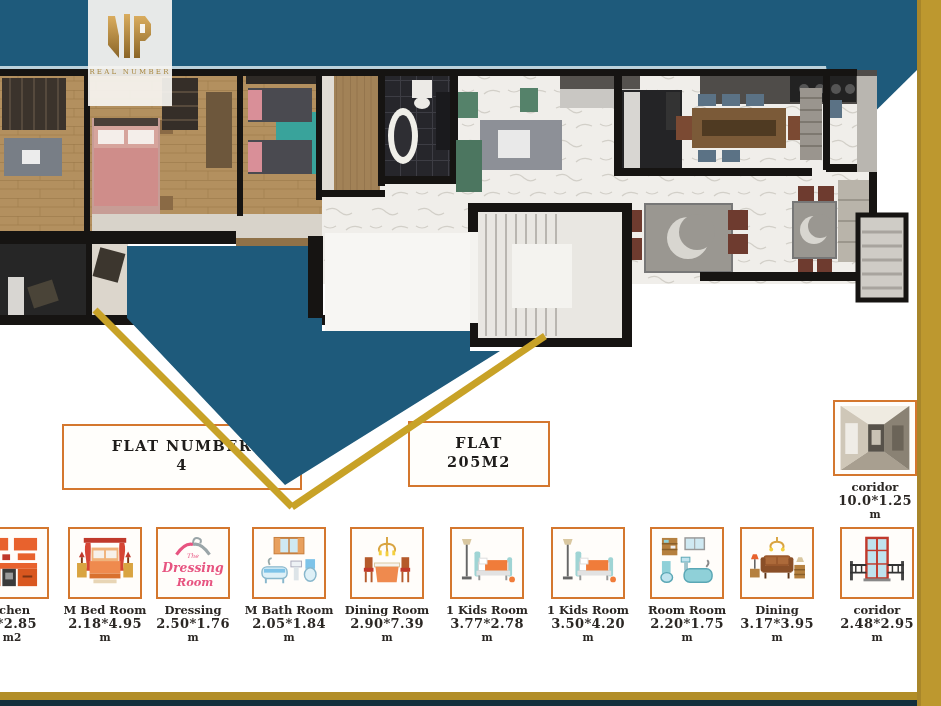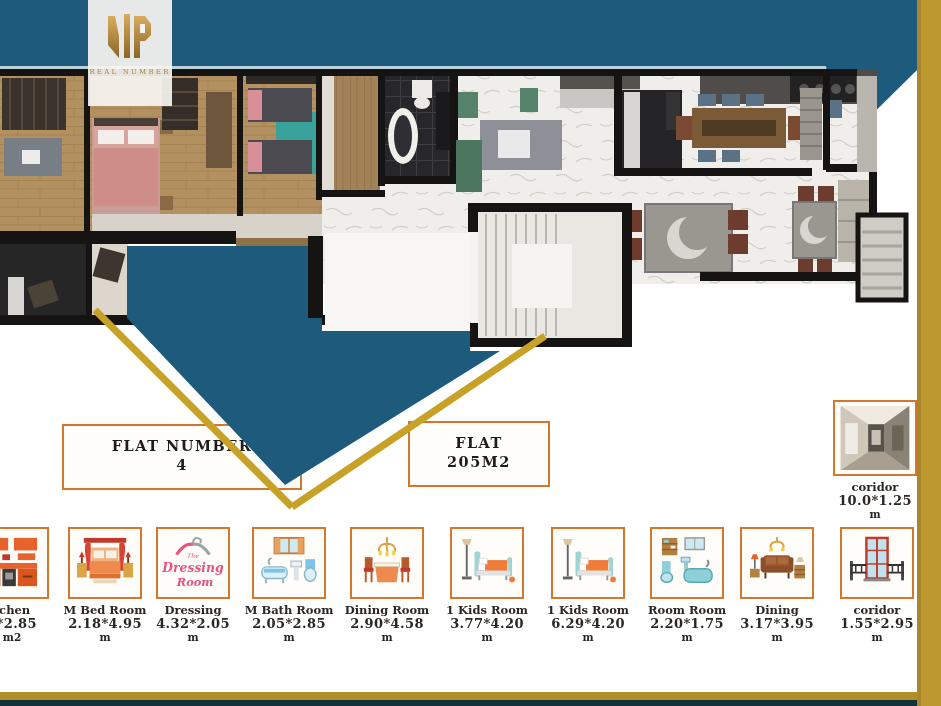--- a/index.html
+++ b/index.html
@@ -311,21 +311,21 @@
       <path d="M30,9 q0,-6 5,-5 q4,1 2,5" stroke="#9aa5a8" stroke-width="2" fill="none"></path>
       <path d="M14,20 Q22,8 30,10" stroke="#e75480" stroke-width="3" fill="none"></path>
       <path d="M30,10 Q38,8 46,20" stroke="#9aa5a8" stroke-width="3" fill="none"></path>
       <text x="30" y="23" text-anchor="middle" font-size="6" font-style="italic" fill="#e75480">The</text>
       <text x="30" y="37" text-anchor="middle" font-size="12" font-style="italic" font-weight="bold" fill="#e75480">Dressing</text>
       <text x="32" y="50" text-anchor="middle" font-size="11" font-style="italic" font-weight="bold" fill="#e75480">Room</text>
     </svg>
   </div>
   <div class="tile-label">
     <div class="tile-name">Dressing</div>
-    <div class="tile-dims">4.32*2.05</div>
+    <div class="tile-dims">2.50*1.76</div>
     <div class="tile-unit">m</div>
   </div>
 </div>
 
 <div class="tile" style="left:252px">
   <div class="tile-box">
     <svg width="58" height="54" viewBox="0 0 60 56">
       <rect x="15" y="2" width="30" height="16" fill="#cfe9f2" stroke="#c77f3e" stroke-width="2"></rect>
       <rect x="15" y="2" width="6" height="16" fill="#e8a05e"></rect>
         <rect x="39" y="2" width="6" height="16" fill="#e8a05e"></rect>
@@ -335,21 +335,21 @@
       <path d="M6,44 v5 M24,44 v5" stroke="#88b7cc" stroke-width="2"></path>
       <path d="M10,30 q-3,-6 2,-7" stroke="#9aa" stroke-width="2" fill="none"></path>
       <rect x="32" y="26" width="11" height="6" fill="#eef2f5" stroke="#aab" stroke-width="1"></rect>
       <rect x="35" y="32" width="5" height="14" fill="#dde4e8"></rect>
       <rect x="47" y="24" width="10" height="10" fill="#7ec3e8"></rect>
       <ellipse cx="52" cy="40" rx="6" ry="7" fill="#def0f7" stroke="#88b7cc" stroke-width="1.5"></ellipse>
     </svg>
   </div>
   <div class="tile-label">
     <div class="tile-name">M Bath Room</div>
-    <div class="tile-dims">2.05*2.85</div>
+    <div class="tile-dims">2.05*1.84</div>
     <div class="tile-unit">m</div>
   </div>
 </div>
 
 <div class="tile" style="left:350px">
   <div class="tile-box">
     <svg width="58" height="54" viewBox="0 0 60 56">
       <line x1="30" y1="1" x2="30" y2="8" stroke="#d9a441" stroke-width="2"></line>
       <path d="M30,8 C22,8 20,14 23,17 M30,8 C38,8 40,14 37,17 M30,8 C29,13 31,15 30,17" stroke="#d9a441" stroke-width="2" fill="none"></path>
       <rect x="21.5" y="15" width="3" height="5" fill="#f4d03f"></rect>
@@ -360,21 +360,21 @@
       <rect x="7" y="22" width="8" height="15" fill="#b55a2b"></rect>
       <rect x="6" y="33" width="10" height="4" fill="#c0392b"></rect>
       <path d="M8,37 v11 M14,37 v11" stroke="#b55a2b" stroke-width="2"></path>
       <rect x="45" y="22" width="8" height="15" fill="#b55a2b"></rect>
       <rect x="44" y="33" width="10" height="4" fill="#c0392b"></rect>
       <path d="M46,37 v11 M52,37 v11" stroke="#b55a2b" stroke-width="2"></path>
     </svg>
   </div>
   <div class="tile-label">
     <div class="tile-name">Dining Room</div>
-    <div class="tile-dims">2.90*4.58</div>
+    <div class="tile-dims">2.90*7.39</div>
     <div class="tile-unit">m</div>
   </div>
 </div>
 
 <div class="tile" style="left:450px">
   <div class="tile-box">
     <svg width="58" height="54" viewBox="0 0 60 56">
       <polygon points="4,3 14,3 12,9 6,9" fill="#d9c7a0"></polygon>
       <line x1="9" y1="9" x2="9" y2="42" stroke="#666" stroke-width="2"></line>
       <rect x="4" y="42" width="10" height="3" fill="#666"></rect>
@@ -383,21 +383,21 @@
       <rect x="21" y="27" width="31" height="9" fill="#ffffff" stroke="#ccc" stroke-width="1"></rect>
       <rect x="28" y="25" width="23" height="11" fill="#f07c3a"></rect>
       <rect x="22" y="23" width="8" height="6" fill="#fff" stroke="#ddd" stroke-width="1"></rect>
       <rect x="19" y="36" width="35" height="5" fill="#e2e2e2"></rect>
       <path d="M22,41 v5 M50,41 v5" stroke="#999" stroke-width="2"></path>
       <circle cx="56" cy="45" r="3" fill="#f07c3a"></circle>
     </svg>
   </div>
   <div class="tile-label">
     <div class="tile-name">1 Kids Room</div>
-    <div class="tile-dims">3.77*4.20</div>
+    <div class="tile-dims">3.77*2.78</div>
     <div class="tile-unit">m</div>
   </div>
 </div>
 
 <div class="tile" style="left:551px">
   <div class="tile-box">
     <svg width="58" height="54" viewBox="0 0 60 56">
       <polygon points="4,3 14,3 12,9 6,9" fill="#d9c7a0"></polygon>
       <line x1="9" y1="9" x2="9" y2="42" stroke="#666" stroke-width="2"></line>
       <rect x="4" y="42" width="10" height="3" fill="#666"></rect>
@@ -406,21 +406,21 @@
       <rect x="21" y="27" width="31" height="9" fill="#ffffff" stroke="#ccc" stroke-width="1"></rect>
       <rect x="28" y="25" width="23" height="11" fill="#f07c3a"></rect>
       <rect x="22" y="23" width="8" height="6" fill="#fff" stroke="#ddd" stroke-width="1"></rect>
       <rect x="19" y="36" width="35" height="5" fill="#e2e2e2"></rect>
       <path d="M22,41 v5 M50,41 v5" stroke="#999" stroke-width="2"></path>
       <circle cx="56" cy="45" r="3" fill="#f07c3a"></circle>
     </svg>
   </div>
   <div class="tile-label">
     <div class="tile-name">1 Kids Room</div>
-    <div class="tile-dims">6.29*4.20</div>
+    <div class="tile-dims">3.50*4.20</div>
     <div class="tile-unit">m</div>
   </div>
 </div>
 
 <div class="tile" style="left:650px">
   <div class="tile-box">
     <svg width="58" height="54" viewBox="0 0 60 56">
       <rect x="4" y="2" width="16" height="18" fill="#b5803f"></rect>
       <path d="M4,8 h16 M4,14 h16" stroke="#8a5f2a" stroke-width="1.5"></path>
       <rect x="6" y="4" width="5" height="3" fill="#8fd0d8"></rect>
@@ -480,16 +480,16 @@
       <line x1="19" y1="29" x2="41" y2="29" stroke="#c0392b" stroke-width="1.5"></line>
       <rect x="16" y="44" width="28" height="3" fill="#888"></rect>
       <rect x="2" y="26" width="3" height="20" fill="#444"></rect>
         <rect x="55" y="26" width="3" height="20" fill="#444"></rect>
       <path d="M2,30 h17 M2,38 h17 M41,30 h17 M41,38 h17" stroke="#333" stroke-width="2"></path>
       <path d="M8,30 v8 M14,30 v8 M46,30 v8 M52,30 v8" stroke="#333" stroke-width="1.5"></path>
     </svg>
   </div>
   <div class="tile-label">
     <div class="tile-name">coridor</div>
-    <div class="tile-dims">1.55*2.95</div>
+    <div class="tile-dims">2.48*2.95</div>
     <div class="tile-unit">m</div>
   </div>
 </div>
 
 </body></html>

